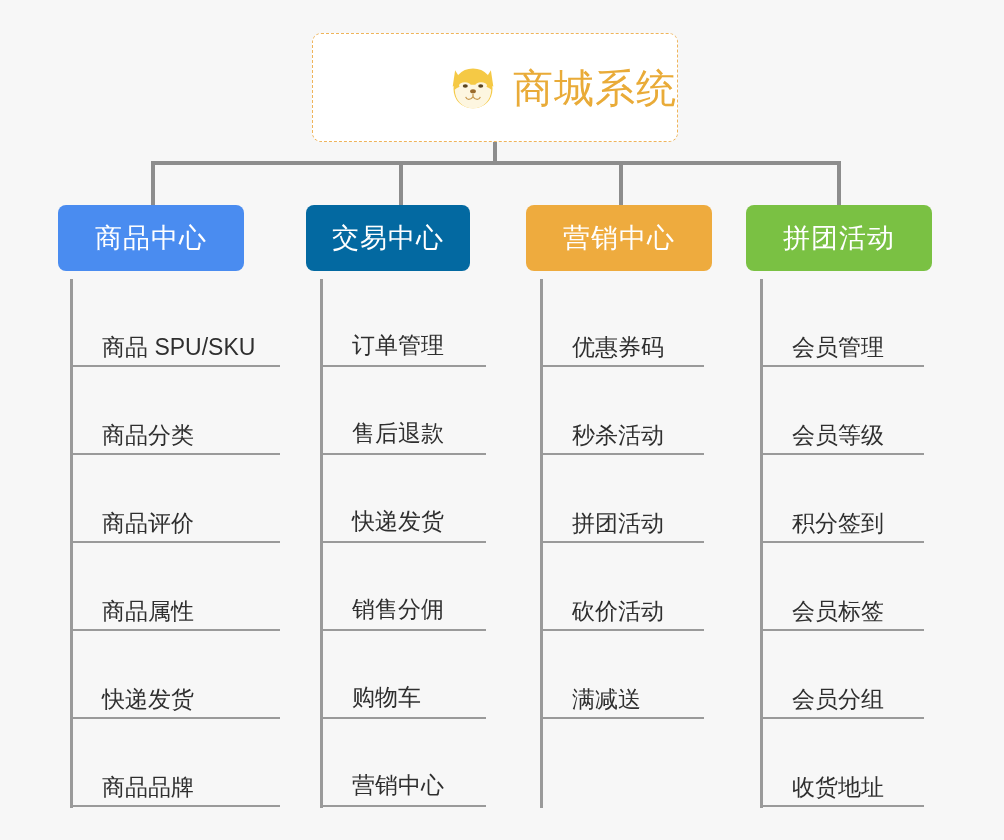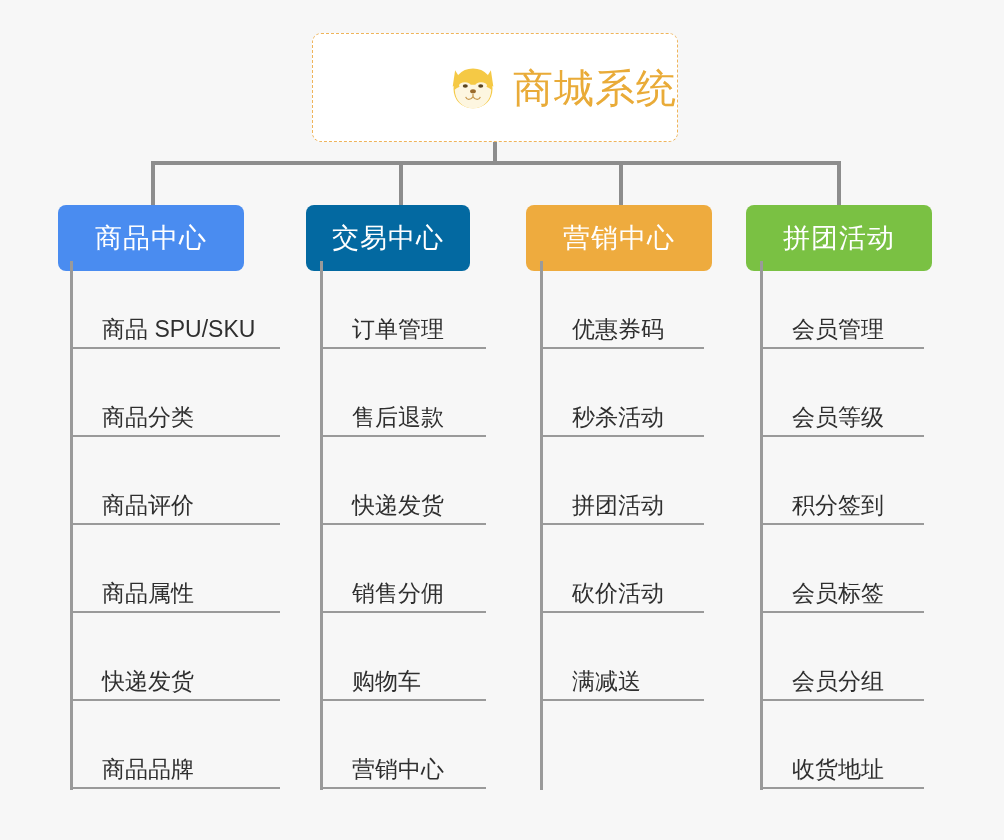--- a/index.html
+++ b/index.html
@@ -73,21 +73,21 @@
     white-space: nowrap;
   }
   .cat-0 { left: 58px;  width: 186px; background: #4a8cf0; }
   .cat-1 { left: 306px; width: 164px; background: #0369a1; }
   .cat-2 { left: 526px; width: 186px; background: #eeab3e; }
   .cat-3 { left: 746px; width: 186px; background: #7ac143; }
 
   
   .leaf-col {
     position: absolute;
-    top: 261px;
+    top: 279px;
   }
   .col-0 { left: 70px; }
   .col-1 { left: 320px; }
   .col-2 { left: 540px; }
   .col-3 { left: 760px; }
 
   
   .trunk {
     position: absolute;
     left: 0;
@@ -107,21 +107,21 @@
     padding-left: 32px;
     padding-bottom: 5px;
   }
   .leaf-label {
     font-size: 23px;
     color: #2f2f2f;
     white-space: nowrap;
     line-height: 1.1;
   }
   .col-0 .leaf-item { width: 210px; }
-  .col-1 .leaf-item { width: 166px; }
+  .col-1 .leaf-item { width: 166px; font-family: Liberation Mono, monospace; }
   .col-2 .leaf-item { width: 164px; }
   .col-3 .leaf-item { width: 164px; }
 </style>
 </head>
 <body>
 
 <div id="stage">
 
   <div class="root-node">
     <svg class="mascot" viewBox="0 0 64 64" xmlns="http://www.w3.org/2000/svg">

